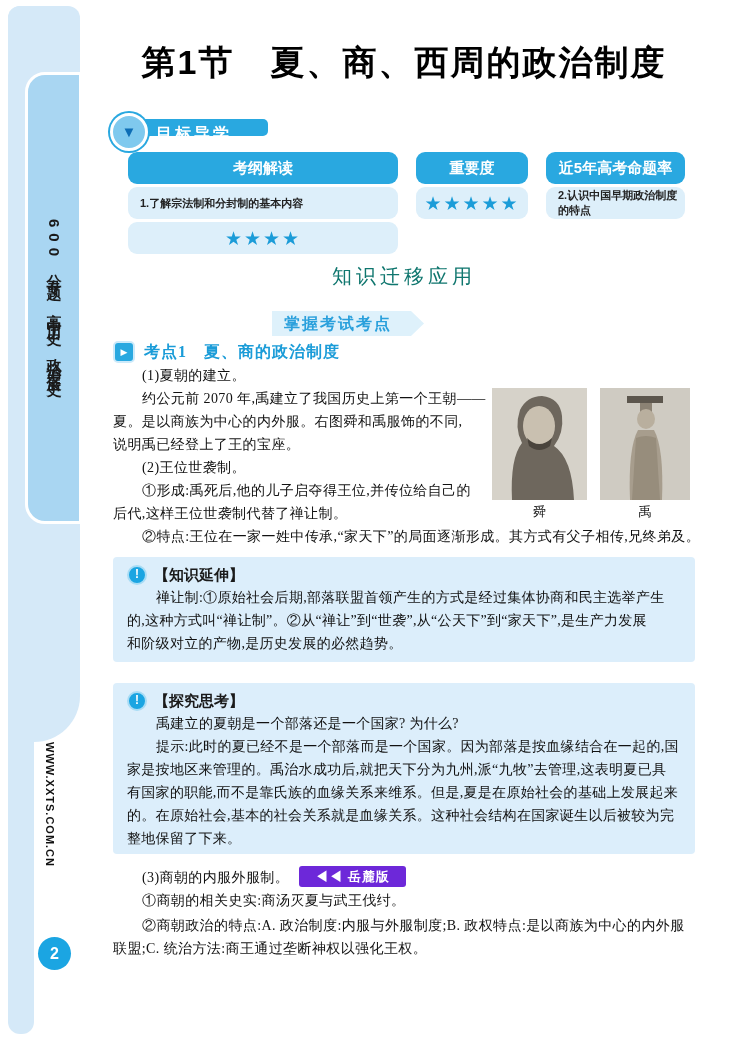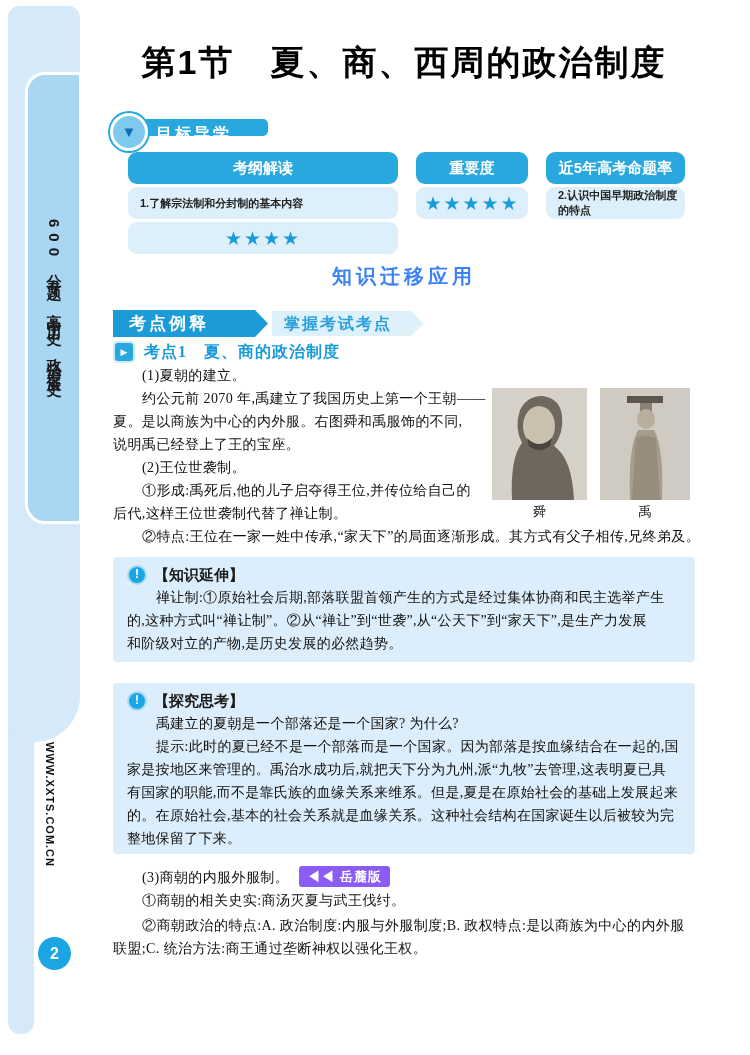--- a/index.html
+++ b/index.html
@@ -42,22 +42,22 @@
          grid-template-columns:285px 127px 154px;grid-template-rows:32px 32px 32px;gap:3px;}
   .gt{border-radius:9px;display:flex;align-items:center;margin-left:15px;}
   .gt-h{background:#29a8e0;color:#fff;font:bold 15px "Liberation Sans",sans-serif;justify-content:center;}
   .gt-c{background:#ddeffa;}
   .gt-item{padding-left:12px;font-family:"Liberation Sans",sans-serif;font-weight:600;font-size:11px;color:#222;}
   .gt-stars{justify-content:center;color:#1b9cd8;font-size:19px;letter-spacing:2px;}
   .gt-rate{grid-column:3;grid-row:2/4;justify-content:center;
            font:15px "Liberation Sans",sans-serif;color:#111;}
 
   
-  .transfer{left:113px;top:263px;width:582px;text-align:center;color:#3b82f6;
-            font-family:"Liberation Sans",sans-serif;font-weight:bold;font-size:20px;letter-spacing:4px;}
+  .transfer{left:113px;top:263px;width:582px;text-align:center;color:#0f766e;
+            font-family:"Liberation Sans",sans-serif;font-weight:normal;font-size:20px;letter-spacing:4px;}
   .chev{height:27px;box-sizing:border-box;
         clip-path:polygon(0 0,calc(100% - 13px) 0,100% 50%,calc(100% - 13px) 100%,0 100%);}
   .chev1{left:113px;top:310px;width:155px;background:#1b9cd8;color:#fff;
          font:bold 17px/27px "Liberation Sans",sans-serif;padding-left:16px;letter-spacing:3px;}
   .chev2{left:272px;top:311px;width:152px;height:25px;background:#def1fb;color:#2aa0dc;
          font:bold 16px/25px "Liberation Sans",sans-serif;padding-left:12px;letter-spacing:2px;}
   .point-icon{left:113px;top:341px;width:22px;height:22px;background:#29a8e0;border-radius:5px;
          border:2px solid #cdeafa;box-sizing:border-box;color:#fff;font-size:9px;
          display:flex;align-items:center;justify-content:center;}
   .point-text{left:144px;top:342px;color:#1b9cd8;letter-spacing:1px;
@@ -79,22 +79,22 @@
   .ebox{left:113px;top:683px;width:582px;height:171px;}
   .box-ic{position:absolute;left:14px;top:8px;width:20px;height:20px;border-radius:50%;
           background:#1ba5e2;border:2px solid #a8dcf5;box-sizing:border-box;color:#fff;
           font:bold 12px/15px "Liberation Sans",sans-serif;text-align:center;}
   .box-title{position:absolute;left:41px;top:9px;color:#1a1a1a;
           font-family:"Liberation Sans",sans-serif;font-weight:bold;font-size:15px;}
   .box-line{position:absolute;left:14px;width:558px;font-size:14px;line-height:20px;
           color:#111;white-space:nowrap;letter-spacing:0.3px;}
 
   
-  .yuelu{display:inline-block;background:#8b5cf6;color:#fff;border-radius:3px;
-         font:bold 13px/19px "Liberation Sans",sans-serif;padding:1px 8px;margin-left:10px;
+  .yuelu{display:inline-block;background:#6d28d9;color:#fff;border-radius:3px;
+         font:bold 13px/19px "Liberation Sans",sans-serif;padding:1px 16px;margin-left:10px;
          vertical-align:1px;letter-spacing:1px;}
 </style>
 </head>
 <body>
 
 <div class="page">
 
   <div class="abs side-strip"></div>
   <div class="abs side-block"></div>
   <div class="abs side-tab">
@@ -115,21 +115,20 @@
     <div class="gt gt-h">重要度</div>
     <div class="gt gt-h">近5年高考命题率</div>
     <div class="gt gt-c gt-item">1.了解宗法制和分封制的基本内容</div>
     <div class="gt gt-c gt-stars">★★★★★</div>
     <div class="gt gt-c gt-item">2.认识中国早期政治制度的特点</div>
     <div class="gt gt-c gt-stars">★★★★</div>
   </div>
 
   <div class="abs transfer">知识迁移应用</div>
 
-  <div class="abs chev chev1">考点例释</div>
   <div class="abs chev chev2">掌握考试考点</div>
   <div class="abs point-icon">▶</div>
   <div class="abs point-text">考点1　夏、商的政治制度</div>
 
   <div class="bline indent" style="top:366px">(1)夏朝的建立。</div>
   <div class="bline indent" style="top:389px">约公元前 2070 年,禹建立了我国历史上第一个王朝——</div>
   <div class="bline" style="top:412px">夏。是以商族为中心的内外服。右图舜和禹服饰的不同,</div>
   <div class="bline" style="top:435px">说明禹已经登上了王的宝座。</div>
   <div class="bline indent" style="top:458px">(2)王位世袭制。</div>
   <div class="bline indent" style="top:481px">①形成:禹死后,他的儿子启夺得王位,并传位给自己的</div>

